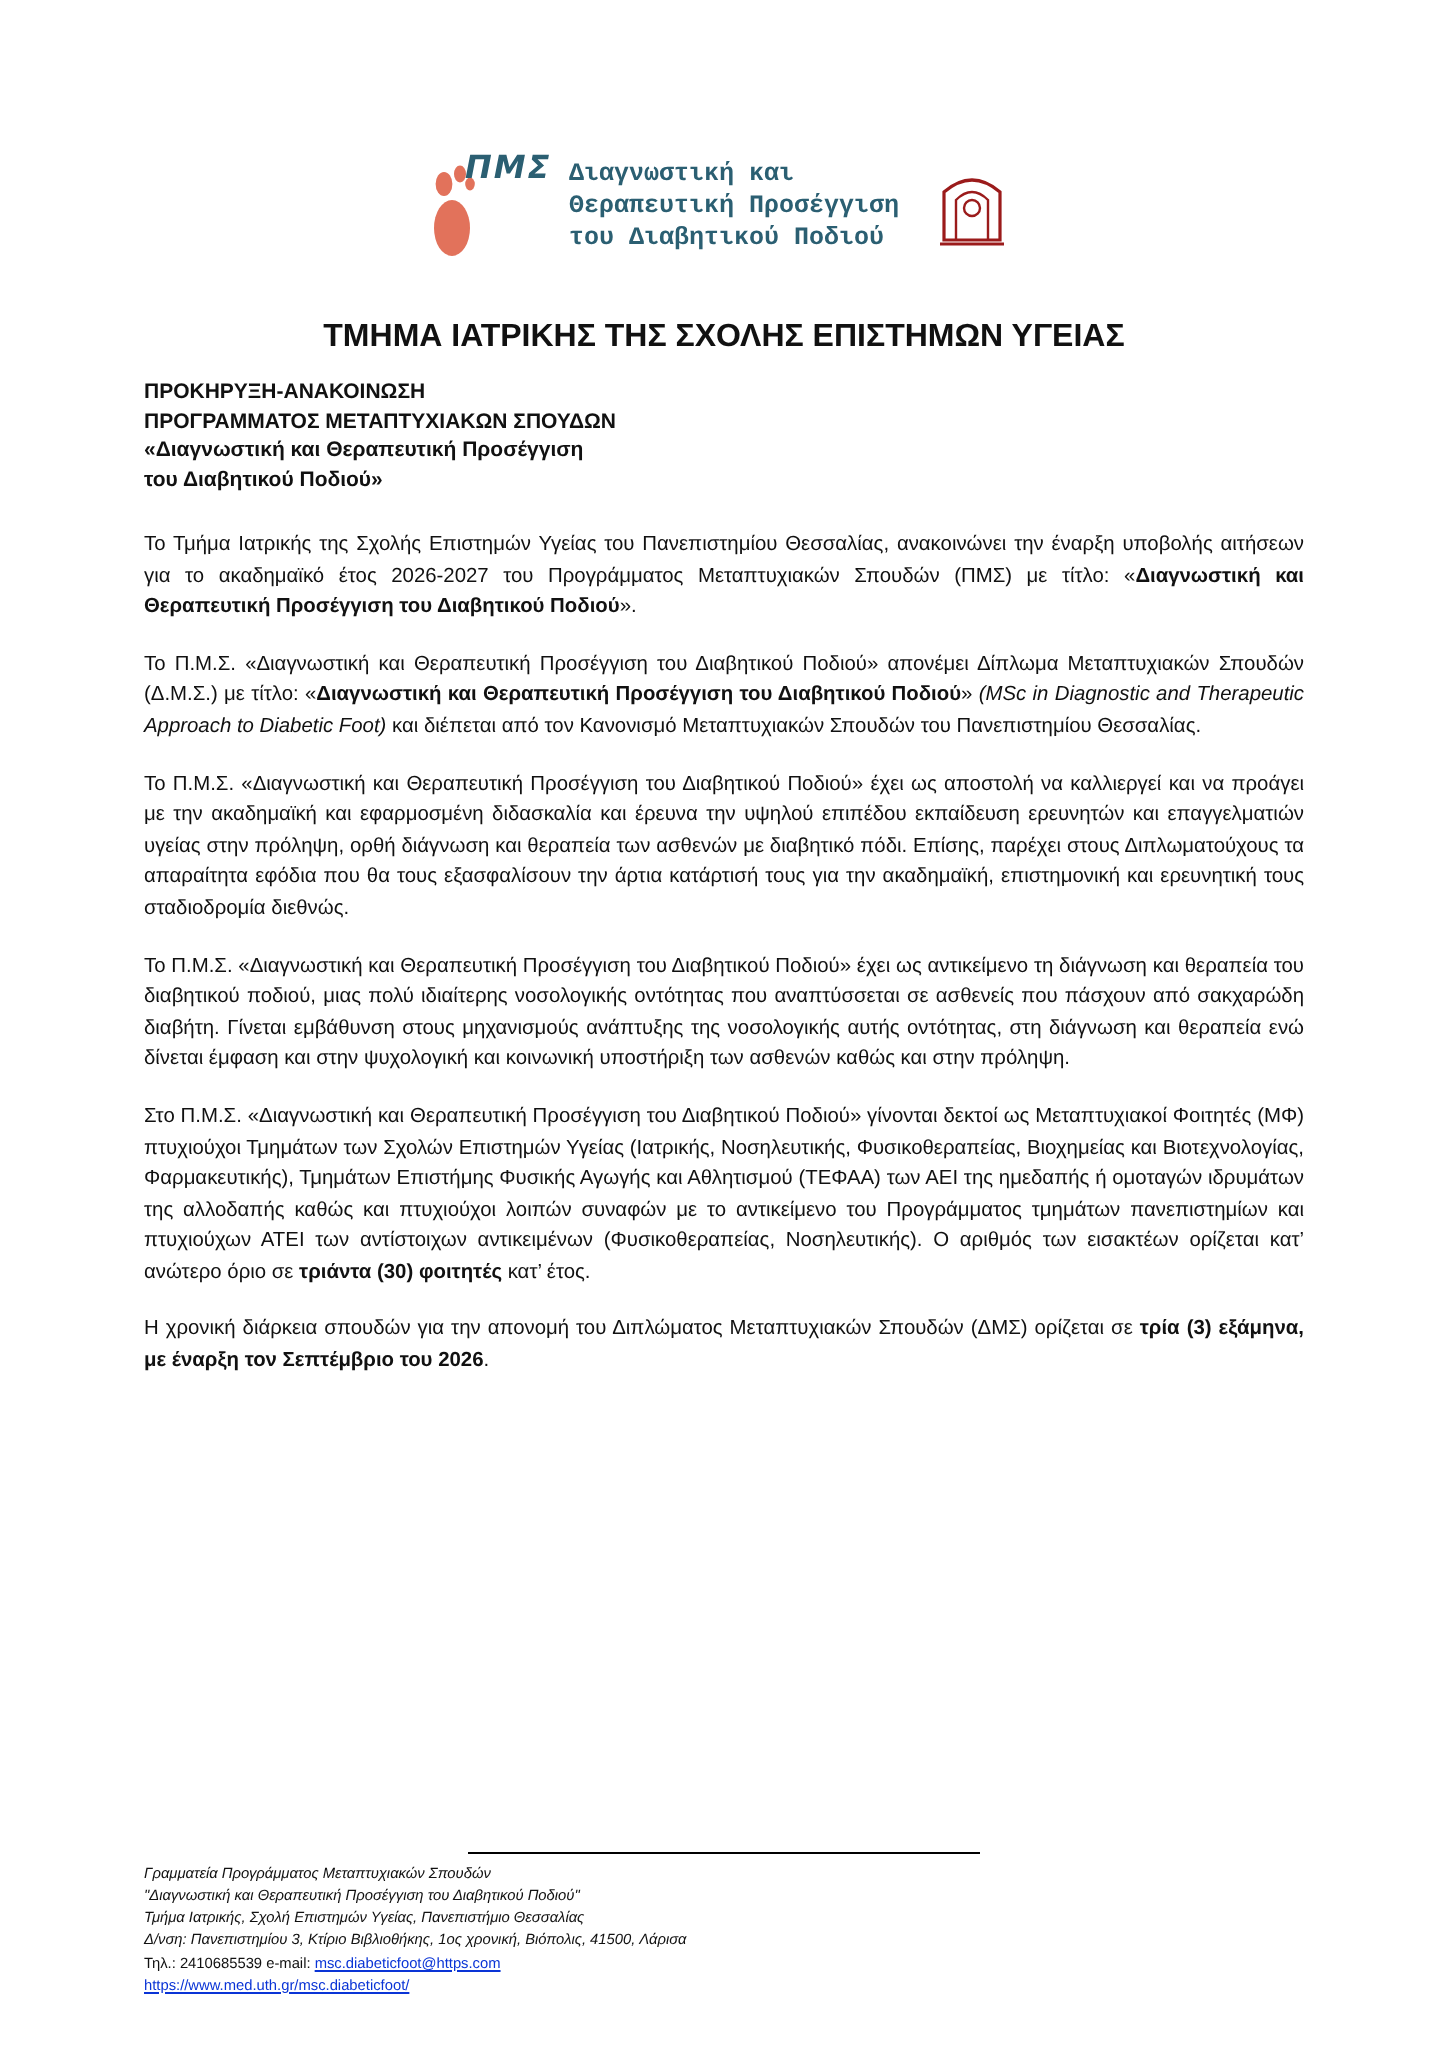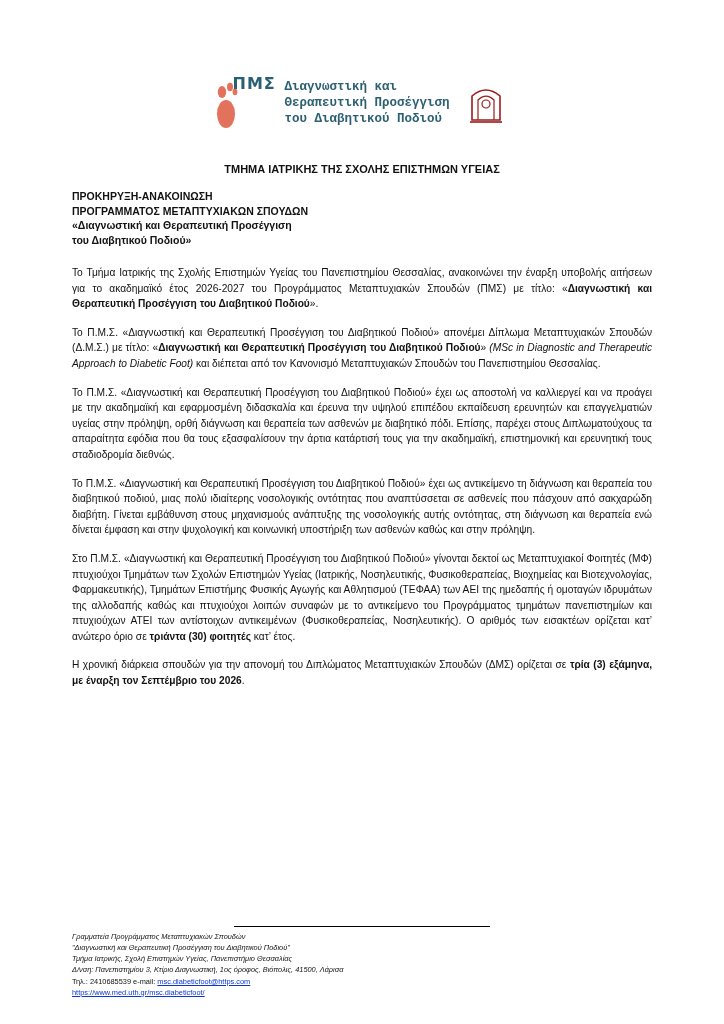--- a/index.html
+++ b/index.html
@@ -42,20 +42,21 @@
   .logo-letters {
     position: absolute;
     left: 16px;
     top: 2px;
     font-family: "DejaVu Sans", sans-serif;
     font-size: 16px;
     line-height: 19px;
     font-weight: bold;
     color: #2b5f72;
     letter-spacing: 1px;
+    font-style: italic;
   }
   .logo-foot {
     position: absolute;
     left: 0px;
     top: 6px;
     width: 22px;
     height: 52px;
   }
   .logo-text {
     font-family: Liberation Mono, monospace;
@@ -69,21 +70,21 @@
     width: 44px;
     height: 46px;
     flex: none;
     margin-left: 6px;
   }
   
   .head-block {
     text-align: center;
     font-family: "Liberation Sans", sans-serif;
     font-weight: bold;
-    font-size: 11px;
+    font-size: 16px;
     line-height: 14px;
     color: #111111;
     margin-top: 20px;
   }
   .head-block .gap { height: 13px; }
   .head-2 {
     font-family: "Liberation Sans", sans-serif;
     font-weight: bold;
     font-size: 10.5px;
     line-height: 14.5px;
@@ -179,18 +180,18 @@
     <p><span>Στο Π.Μ.Σ. «Διαγνωστική και Θεραπευτική Προσέγγιση του Διαβητικού Ποδιού» γίνονται δεκτοί ως Μεταπτυχιακοί Φοιτητές (ΜΦ) πτυχιούχοι Τμημάτων των Σχολών Επιστημών Υγείας (Ιατρικής, Νοσηλευτικής, Φυσικοθεραπείας, Βιοχημείας και Βιοτεχνολογίας, Φαρμακευτικής), Τμημάτων Επιστήμης Φυσικής Αγωγής και Αθλητισμού (ΤΕΦΑΑ) των ΑΕΙ της ημεδαπής ή ομοταγών ιδρυμάτων της αλλοδαπής καθώς και πτυχιούχοι λοιπών συναφών με το αντικείμενο του Προγράμματος τμημάτων πανεπιστημίων και πτυχιούχων ΑΤΕΙ των αντίστοιχων αντικειμένων (Φυσικοθεραπείας, Νοσηλευτικής). Ο αριθμός των εισακτέων ορίζεται κατ’ ανώτερο όριο σε </span><span class="b">τριάντα (30) φοιτητές</span><span> κατ’ έτος.</span></p>
 
     <p><span>Η χρονική διάρκεια σπουδών για την απονομή του Διπλώματος Μεταπτυχιακών Σπουδών (ΔΜΣ) ορίζεται σε </span><span class="b">τρία (3) εξάμηνα, με έναρξη τον Σεπτέμβριο του 2026</span><span>.</span></p>
   </div>
 
   <div class="footer">
     <hr class="sep">
     <div class="ital">Γραμματεία Προγράμματος Μεταπτυχιακών Σπουδών</div>
     <div class="ital">"Διαγνωστική και Θεραπευτική Προσέγγιση του Διαβητικού Ποδιού"</div>
     <div class="ital">Τμήμα Ιατρικής, Σχολή Επιστημών Υγείας, Πανεπιστήμιο Θεσσαλίας</div>
-    <div class="ital">Δ/νση: Πανεπιστημίου 3, Κτίριο Διαγνωστική, 1ος όροφος, Βιόπολις, 41500, Λάρισα</div>
+    <div class="ital">Δ/νση: Πανεπιστημίου 3, Κτίριο Βιβλιοθήκης, 1ος χρονική, Βιόπολις, 41500, Λάρισα</div>
     <div><span>Τηλ.: 2410685539 e-mail: </span><a href="#">msc.diabeticfoot@https.com</a></div>
     <div><a href="#">https://www.med.uth.gr/msc.diabeticfoot/</a></div>
   </div>
 
 </div>
 
 </body></html>

